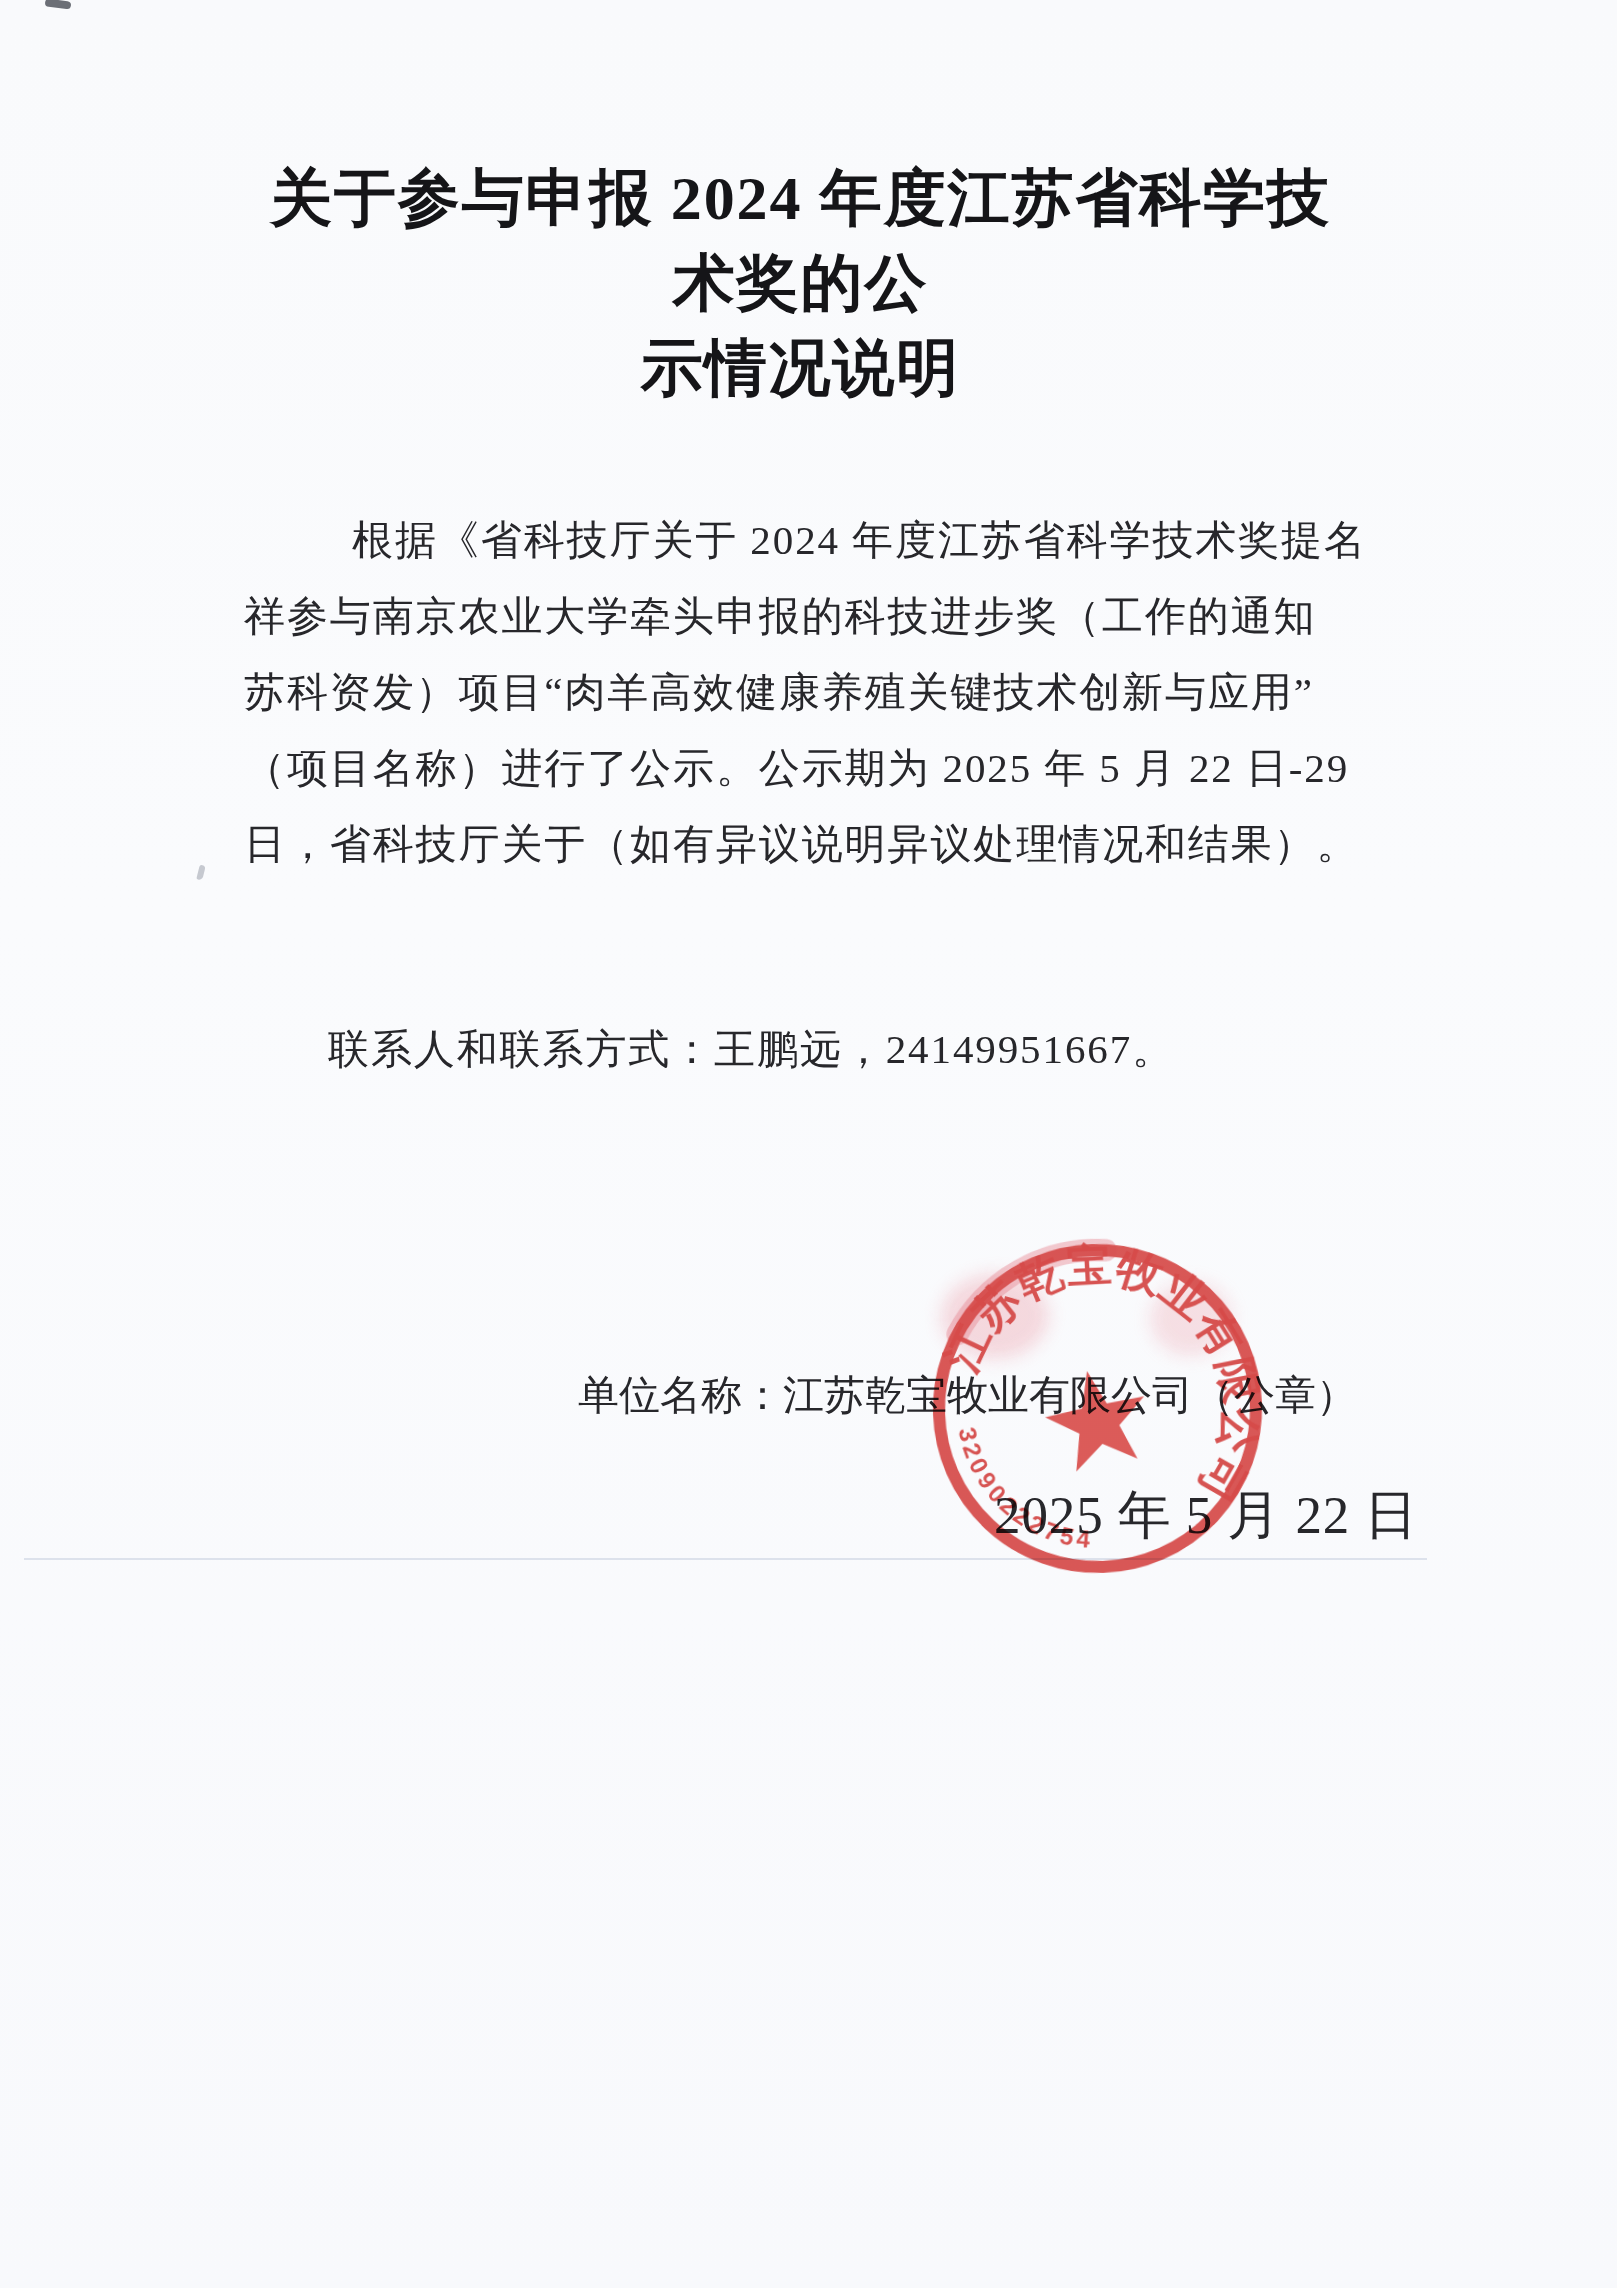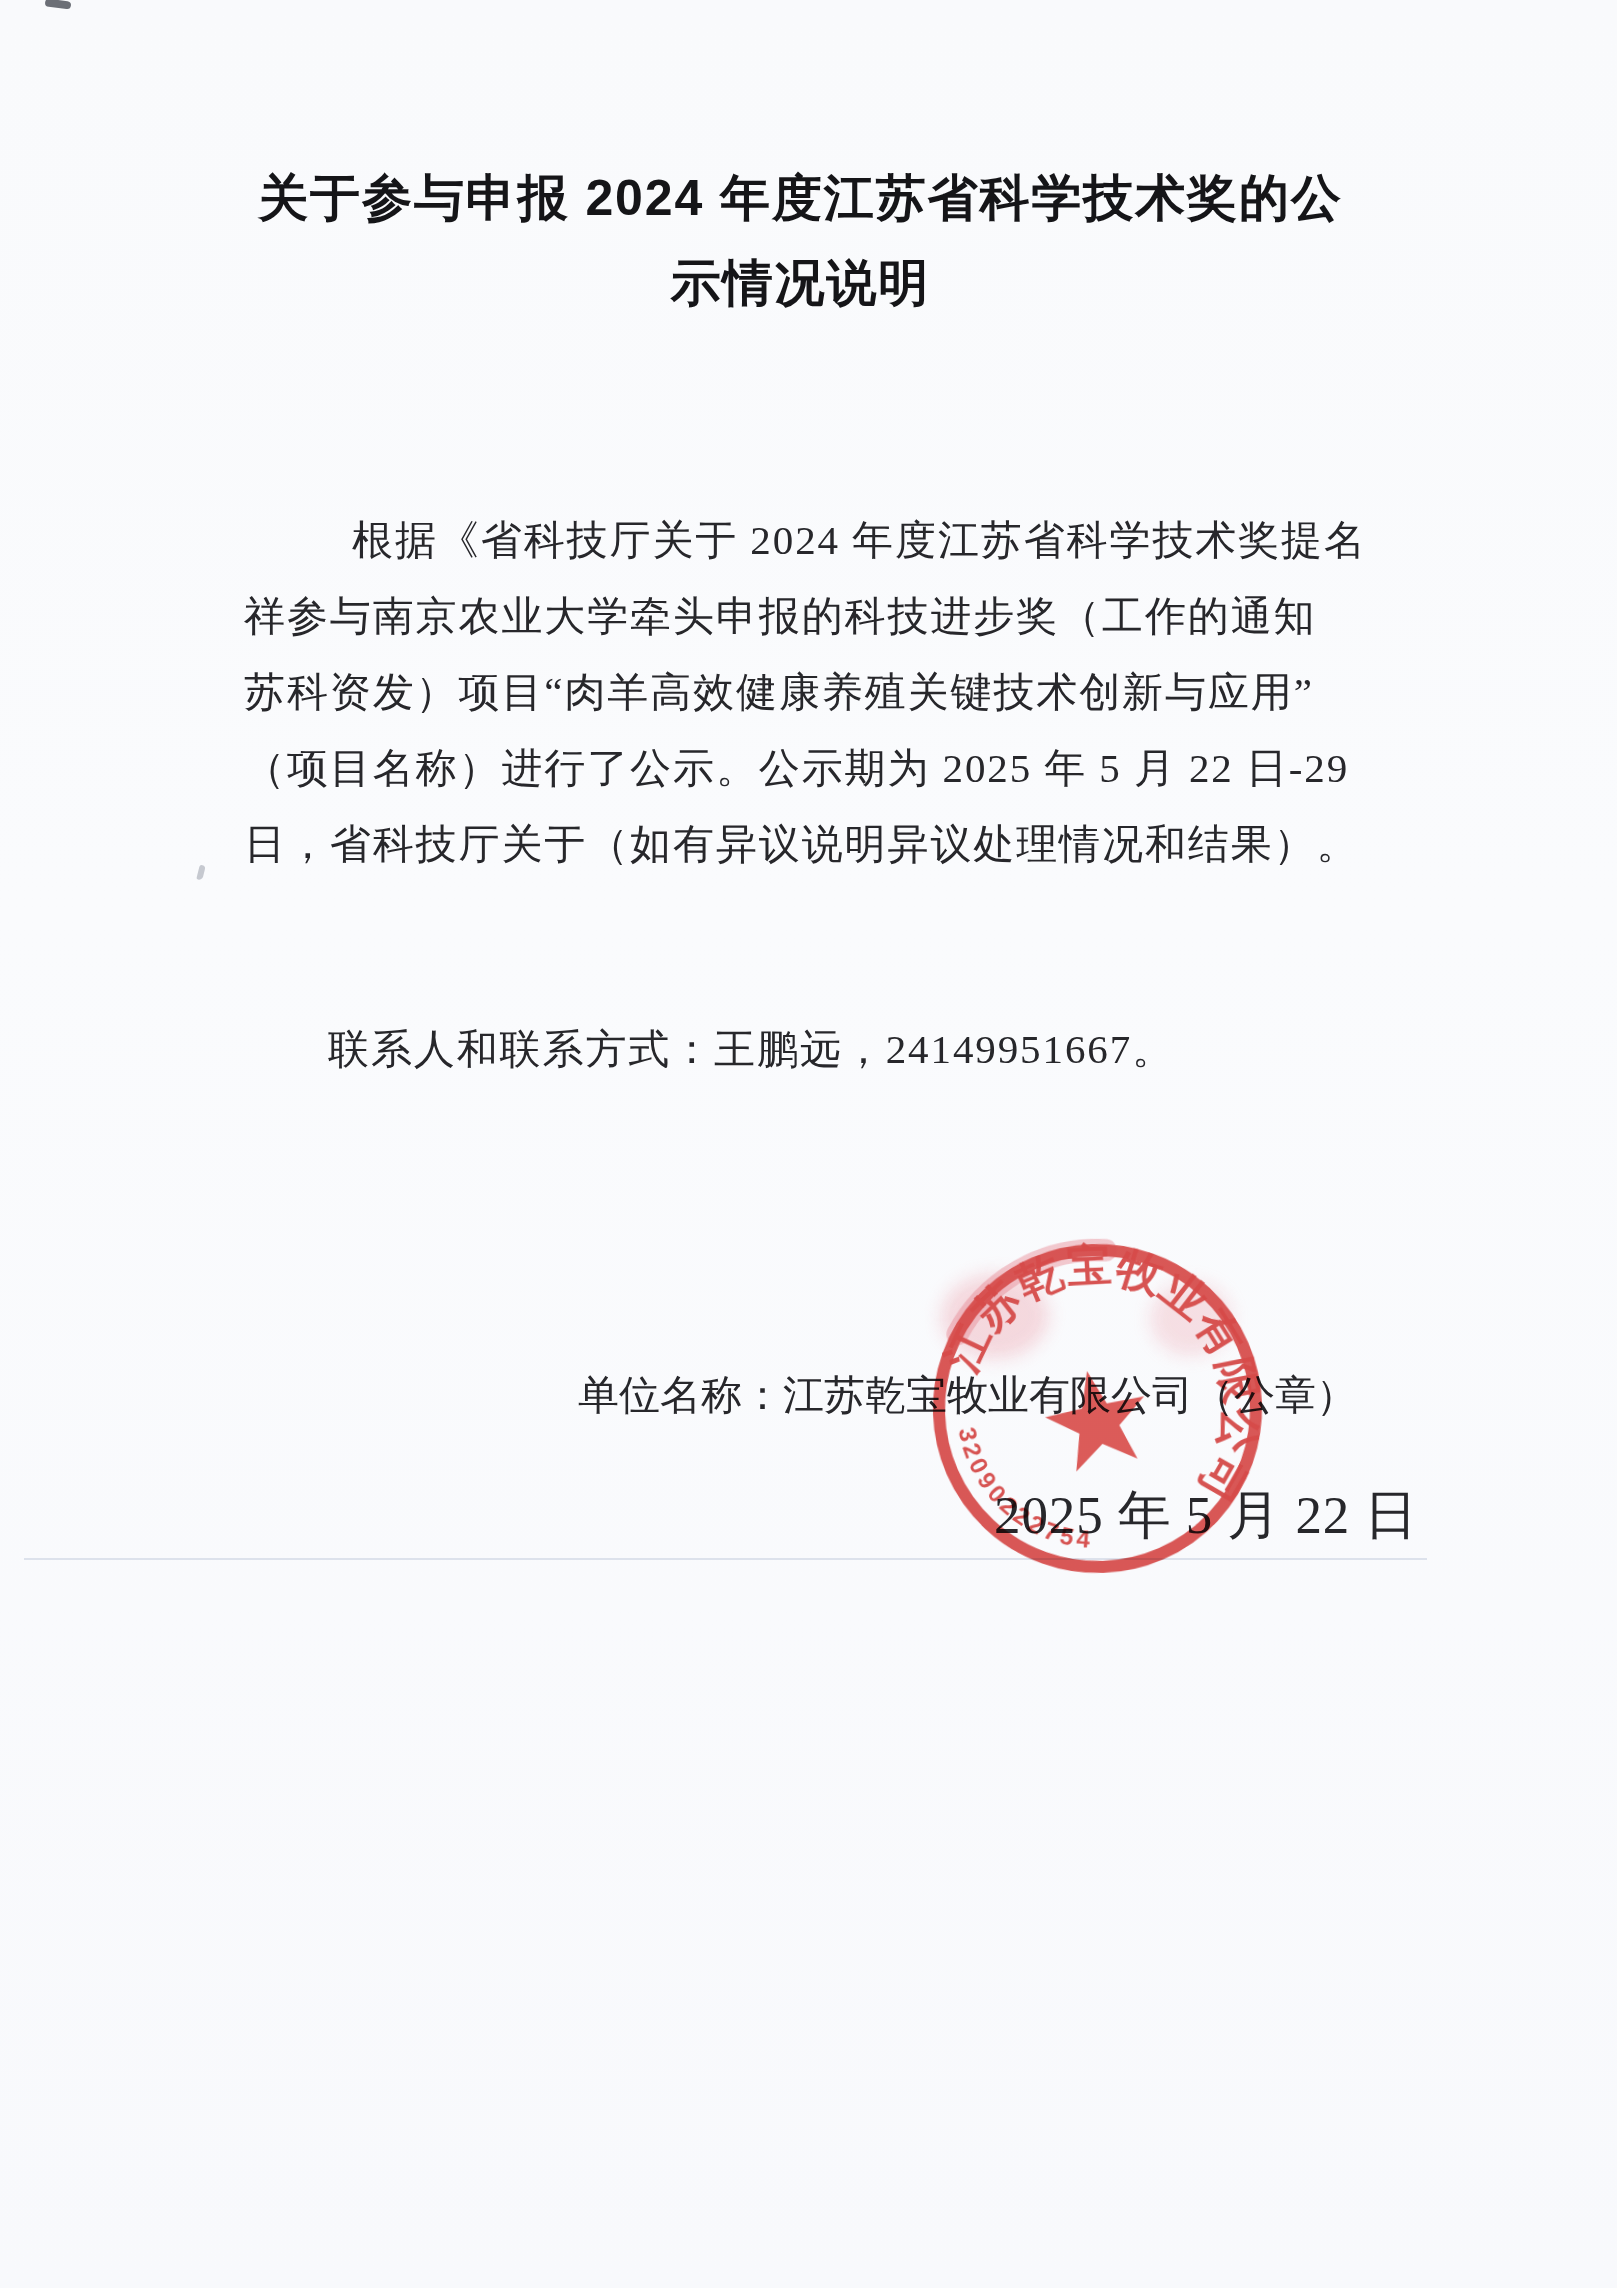--- a/index.html
+++ b/index.html
@@ -22,23 +22,23 @@
     transform: rotate(7deg);
   }
   .tiny-mark {
     position: absolute; left: 198px; top: 865px;
     width: 5.6px; height: 15px; border-radius: 2.8px 3.7px 4.7px 1.9px;
     background: #9aa0ac; opacity: .55; transform: rotate(14deg);
   }
   .title-block {
     position: absolute; left: 244px; top: 156px; width: 1113px;
     text-align: center;
-    font-family: Liberation Sans, sans-serif;
+    font-family: Liberation Serif, serif;
     font-weight: 700;
-    font-size: 50px;
+    font-size: 62px;
     line-height: 85px;
     color: #151518;
     letter-spacing: 1.9px;
   }
   .body-block {
     position: absolute; left: 244px; top: 502px; width: 1147px;
   }
   .body-line {
     height: 76px; line-height: 76px;
     font-size: 41px; letter-spacing: 1.9px;

